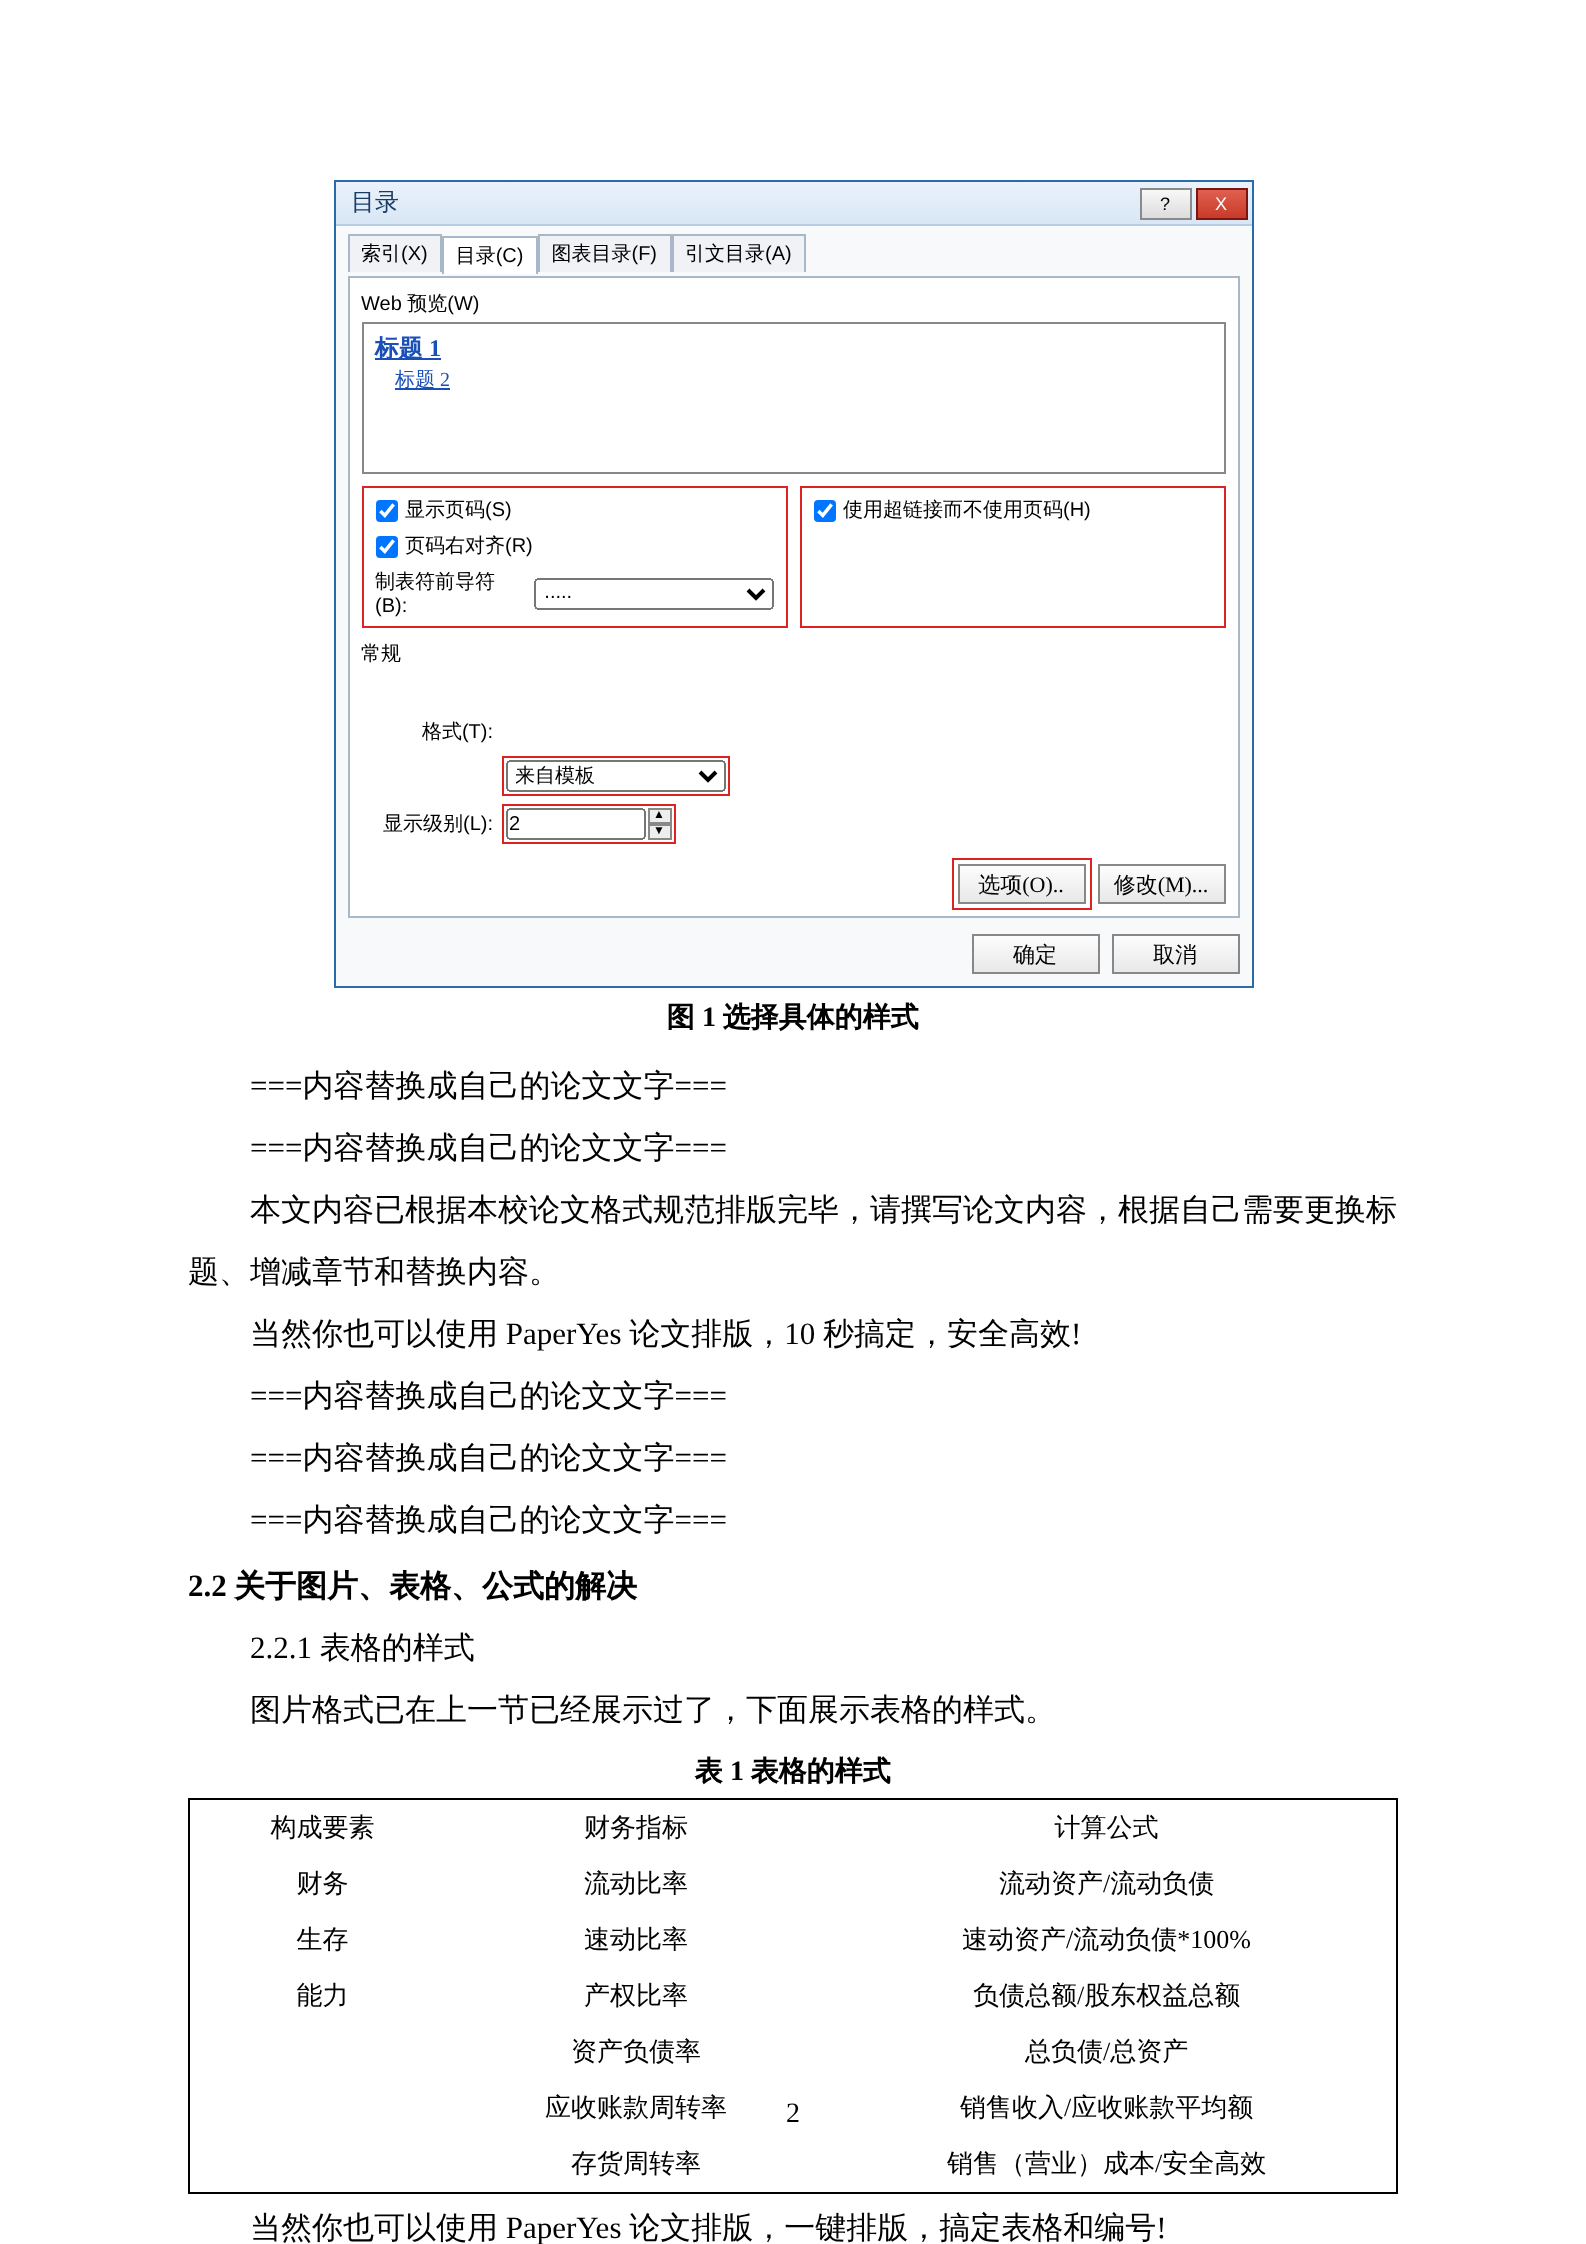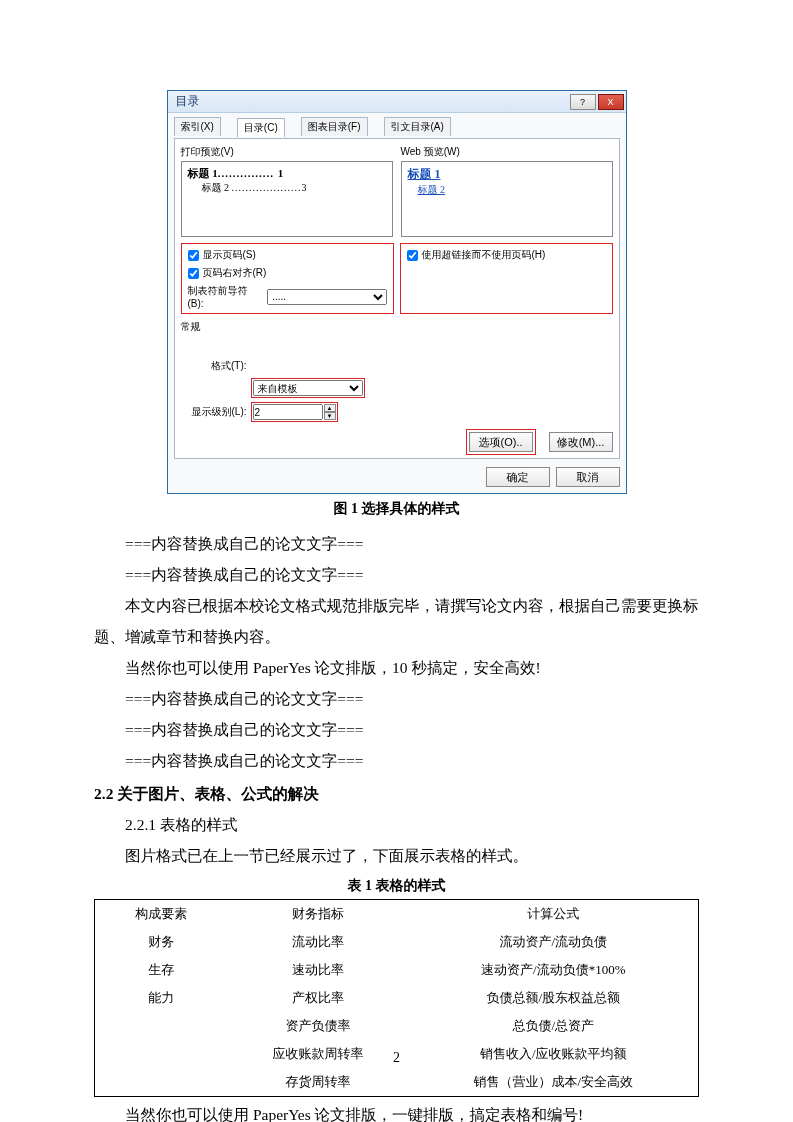--- a/index.html
+++ b/index.html
@@ -49,21 +49,21 @@
     color: #fff; border-color: #7a1510;
   }
   .dlg-body { padding: 4px 6px 6px 6px; background: #f8f9fb; }
   .tabs { display: flex; gap: 0; margin-bottom: 2px; }
   .tab {
     padding: 2px 6px;
     border: 1px solid #a8b8c8;
     border-bottom: none;
     background: #f0f2f5;
     font-size: 10px;
-    margin-right: 16px;
+    margin-right: 0;
   }
   .tab.active { background: #fff; position: relative; top: 1px; }
   .tabpane {
     border: 1px solid #a8b8c8;
     background: #fff;
     padding: 6px;
   }
   .previews { display: flex; gap: 8px; margin-bottom: 6px; }
   .previewcol { flex: 1; }
   .prevlabel { font-size: 10px; margin-bottom: 2px; }
@@ -106,21 +106,21 @@
     display: flex; justify-content: flex-end; gap: 6px;
     margin-top: 8px;
   }
   .msbtn {
     min-width: 64px; height: 20px;
     background: linear-gradient(#fdfdfd,#e8e8e8);
     border: 1px solid #888;
     font-size: 11px;
     display: inline-flex; align-items: center; justify-content: center;
   }
-  .opts-lower { display: flex; justify-content: flex-end; gap: 16px; margin-top: 10px; }
+  .opts-lower { display: flex; justify-content: flex-end; gap: 6px; margin-top: 10px; font-family: Liberation Serif, serif; }
   .opts-lower .msbtn.red { outline: 1px solid #d22; outline-offset: 2px; }
 
   
   .figcap { text-align: center; font-size: 14px; font-weight: bold; margin: 6px 0 10px 0; font-family: "SimSun", serif; }
   .para {
     font-size: 15.5px;
     line-height: 2.0;
     text-indent: 2em;
   }
   .h2 { font-size: 15.5px; font-weight: bold; line-height: 2.0; margin-top: 2px; }
@@ -163,31 +163,20 @@
     <div class="dlg-body">
       <div class="tabs">
         <span class="tab">索引(X)</span>
         <span class="tab active">目录(C)</span>
         <span class="tab">图表目录(F)</span>
         <span class="tab">引文目录(A)</span>
       </div>
       <div class="tabpane">
         <div class="previews">
           <div class="previewcol">
-            <div class="prevlabel">打印预览(V)</div>
-            <div class="previewbox">
-              <div class="toc-l1">
-                <span>标题 1</span><span class="toc-dots">............... </span><span>1</span>
-              </div>
-              <div class="toc-l2">
-                <span>标题 2</span> <span class="toc-dots">....................</span><span>3</span>
-              </div>
-            </div>
-          </div>
-          <div class="previewcol">
             <div class="prevlabel">Web 预览(W)</div>
             <div class="previewbox">
               <div class="web-h1">标题 1</div>
               <div class="web-h2">标题 2</div>
             </div>
           </div>
         </div>
 
         <div class="optrow">
           <div class="leftopts redbox">

